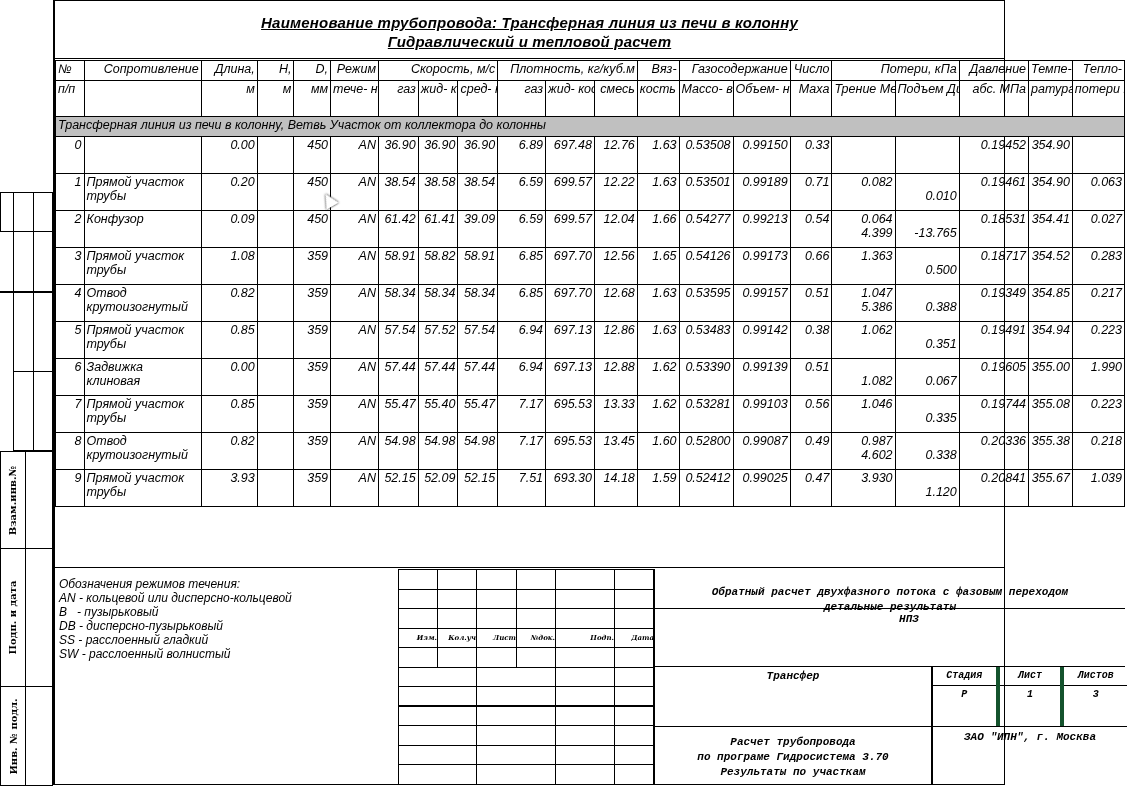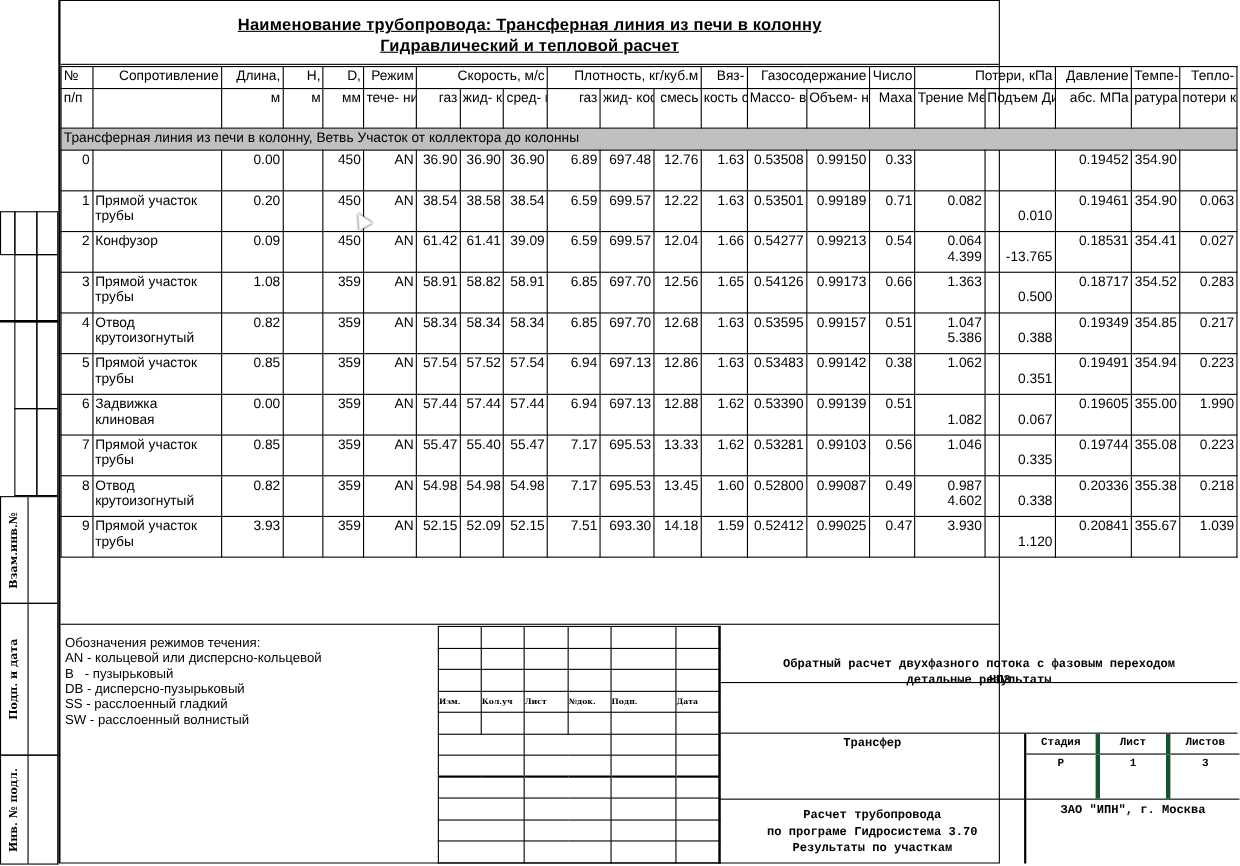--- a/index.html
+++ b/index.html
@@ -1,19 +1,19 @@
 <!DOCTYPE html>
 <html><head>
 <meta charset="utf-8">
 <style>
   * { box-sizing: border-box; margin: 0; padding: 0; }
   html, body { width: 1127px; height: 787px; background: #ffffff; overflow: hidden; }
   body { position: relative; font-family: "Liberation Sans", sans-serif; color: #000; font-size: 12px; }
 
-  .sheet { position: absolute; left: 53px; top: 0; width: 856px; height: 785px; border: 1px solid #000; border-left: 2px solid #000; }
+  .sheet { position: absolute; left: 53px; top: 0; width: 952px; height: 785px; border: 1px solid #000; border-left: 2px solid #000; font-style: italic; }
 
   
   .title-block { position: absolute; left: 0; top: 0; width: 100%; height: 58px; border-bottom: 1px solid #000; text-align: center; padding-top: 12px; }
   .title-line { font-family: "Liberation Sans", sans-serif; font-weight: bold; font-size: 15px; text-decoration: underline; line-height: 19px; letter-spacing: 0.2px; }
 
   
   table.grid { position: absolute; left: 0; top: 59px; border-collapse: collapse; table-layout: fixed; width: 1070px; }
   table.grid td, table.grid th { border: 1px solid #000; font-weight: normal; font-size: 12.5px; line-height: 14px; vertical-align: top; padding: 1px 2px; overflow: hidden; white-space: nowrap; }
   table.grid th { text-align: right; }
   .hdr1 th { height: 20px; padding-top: 3px; }
@@ -33,26 +33,26 @@
   .vlabel { position: absolute; left: 0; width: 26px; border: 1px solid #000; display: flex; align-items: center; justify-content: center; }
   .vlabel span { display: block; transform: rotate(-90deg); white-space: nowrap; font-family: "DejaVu Serif", serif; font-weight: bold; font-size: 10px; }
   .vblank { position: absolute; left: 26px; width: 27px; border: 1px solid #000; border-left: none; }
 
   
   .legend { position: absolute; left: 4px; top: 576px; font-size: 12px; line-height: 14px; }
 
   
   .stamp-line { position: absolute; left: 0; top: 566px; width: 100%; border-top: 1px solid #000; }
   table.revs { position: absolute; left: 343px; top: 568px; border-collapse: collapse; table-layout: fixed; }
-  table.revs td { border: 1px solid #000; height: 19.5px; font-family: "DejaVu Serif", serif; font-size: 7px; font-weight: bold; text-align: left; vertical-align: middle; padding: 0; }
+  table.revs td { border: 1px solid #000; height: 19.5px; font-family: "DejaVu Serif", serif; font-size: 7px; font-weight: bold; text-align: right; vertical-align: middle; padding: 0; }
   table.revs tr.thick td { border-top: 2px solid #000; }
 
   .titleblock { position: absolute; left: 598px; top: 568px; width: 472px; height: 216px; border-left: 2px solid #000; font-family: "Liberation Mono", monospace; font-weight: bold; font-size: 11px; }
   .tb-box { position: absolute; border-bottom: 1px solid #000; text-align: center; }
-  .tb-row1 { left: 0; top: 12px; width: 100%; height: 40px; padding-top: 16px; line-height: 15px; }
+  .tb-row1 { left: 0; top: 0; width: 100%; height: 40px; padding-top: 16px; line-height: 15px; }
   .tb-row2 { left: 0; top: 40px; width: 100%; height: 58px; padding-top: 4px; padding-left: 38px; }
   .tb-row3 { left: 0; top: 98px; width: 278px; height: 60px; padding-top: 3px; border-right: 2px solid #000; }
   .tb-row4 { left: 0; top: 158px; width: 278px; height: 58px; padding-top: 8px; line-height: 15px; border-right: 2px solid #000; border-bottom: none; }
   .tb-company { left: 278px; top: 158px; width: 194px; height: 58px; padding-top: 4px; border-bottom: none; }
   .tb-meta { position: absolute; left: 278px; top: 98px; width: 194px; height: 60px; border-bottom: 1px solid #000; }
   .tb-meta table { border-collapse: collapse; width: 100%; height: 100%; table-layout: fixed; }
   .tb-meta td { text-align: center; vertical-align: top; font-family: "Liberation Mono", monospace; font-weight: bold; font-size: 10px; padding-top: 3px; }
   .tb-meta tr.h td { height: 18px; border-bottom: 1px solid #000; }
   .tb-meta td.b { border-right: 4px solid #14532d; }
 

